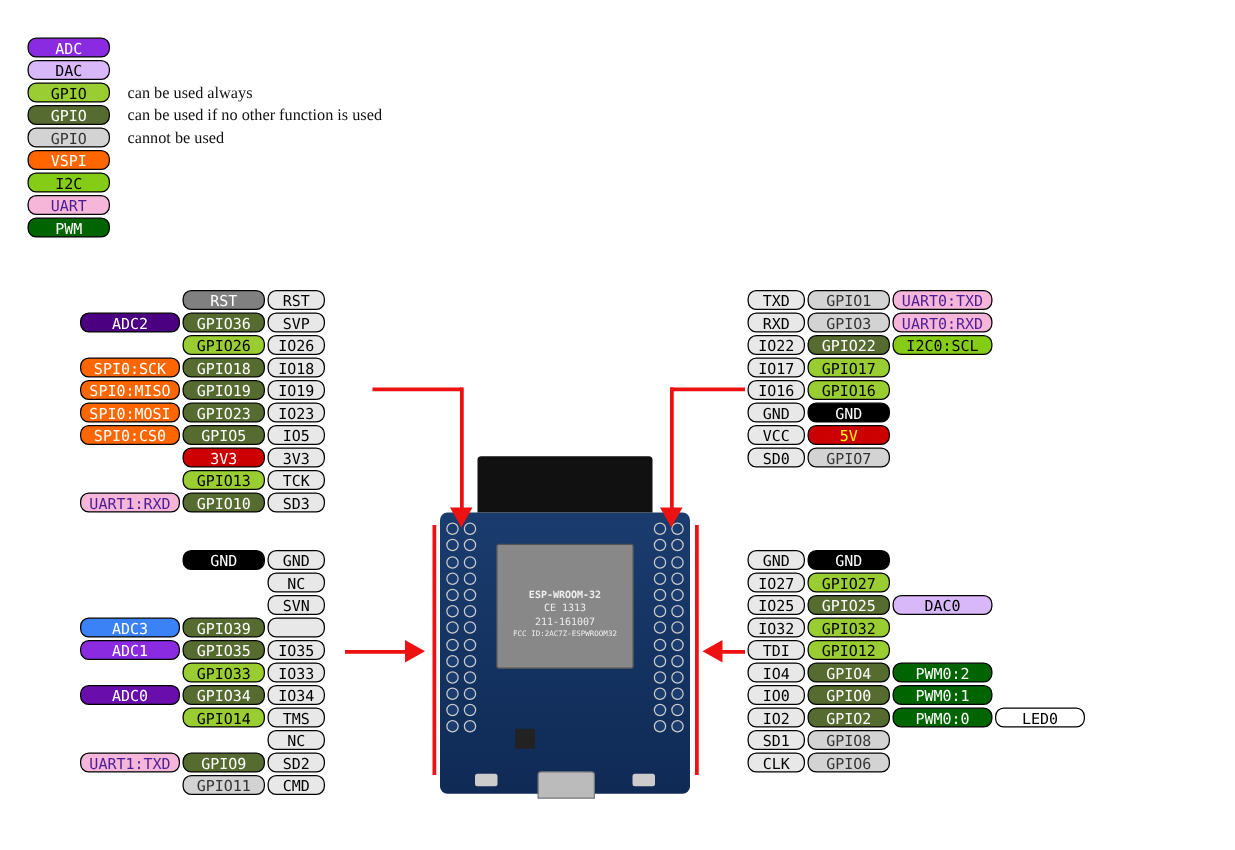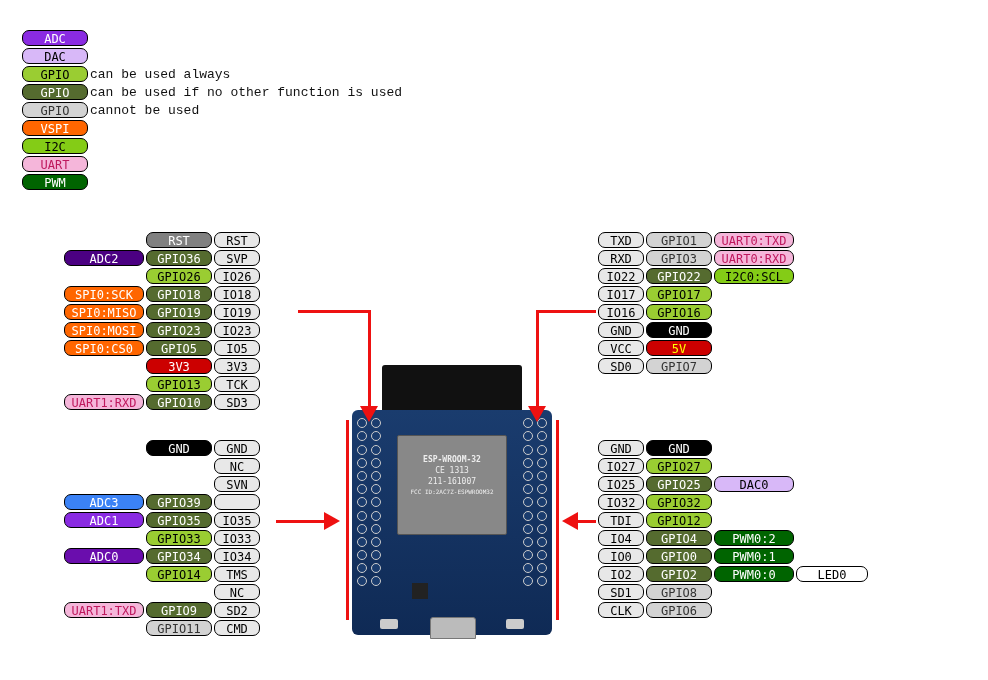--- a/index.html
+++ b/index.html
@@ -10,51 +10,51 @@
   .c-adc0{background:#6a0dad;color:#fff;}
   .c-adc1{background:#8a2be2;color:#fff;}
   .c-adc2{background:#4b0082;color:#fff;}
   .c-adc3{background:#3b82f6;color:#fff;}
   .c-dac{background:#d8b8f8;color:#000;}
   .c-gpio-g{background:#9acd32;color:#000;}
   .c-gpio-d{background:#556b2f;color:#fff;}
   .c-gpio-x{background:#d3d3d3;color:#333;}
   .c-vspi{background:#ff6600;color:#fff;}
   .c-i2c{background:#84cc16;color:#000;}
-  .c-uart{background:#f5b6da;color:#be185d;}
+  .c-uart{background:#f5b6da;color:#4c1d95;}
   .c-pwm{background:#006400;color:#fff;}
   .c-gnd{background:#000;color:#fff;}
   .c-3v3{background:#c00;color:#fff;}
   .c-5v{background:#c00;color:#ff0;}
   .c-rst{background:#808080;color:#fff;}
   .c-led{background:#fff;color:#000;}
   .c-pin{background:#e8e8e8;color:#000;}
 
   .legend{position:absolute;left:22px;top:28px;}
   .legend .row{display:flex;align-items:flex-end;height:18px;}
   .legend .tag{width:66px;}
-  .legend .note{margin-left:2px;color:#111;font-family:Liberation Mono, monospace;font-size:13px;}
+  .legend .note{margin-left:14px;color:#111;font-family:Liberation Serif, serif;font-size:13px;}
 
   .col{position:absolute;}
   .col .r{display:flex;justify-content:flex-end;height:18px;}
   .col.right-col .r{justify-content:flex-start;}
   .col .tag{margin-left:2px;}
   .col.right-col .tag{margin-left:0;margin-right:2px;}
   .pin{width:46px;}
   .gp{width:66px;}
   .aux{width:80px;}
   .aux2{width:72px;}
 
   
   .board{position:absolute;left:352px;top:410px;width:200px;height:225px;
          background:linear-gradient(180deg,#1a3c6e 0%,#0f2a55 100%);border-radius:6px;}
   .board .ant{position:absolute;top:-45px;left:30px;width:140px;height:45px;background:#111;border-radius:3px 3px 0 0;}
   .board .chip{position:absolute;top:25px;left:45px;width:110px;height:100px;
                background:#888;border:1px solid #555;border-radius:2px;color:#eee;font-size:8px;
-               text-align:center;padding-top:18px;box-sizing:border-box;line-height:1.4;}
+               text-align:center;padding-top:34px;box-sizing:border-box;line-height:1.4;}
   .board .chip .l1{font-weight:bold;}
   .board .usb{position:absolute;bottom:-4px;left:78px;width:44px;height:20px;
               background:#bbb;border:1px solid #777;border-radius:3px 3px 0 0;}
   .board .holes{position:absolute;top:5px;width:12px;}
   .board .holes.l{left:4px;} .board .holes.l2{left:18px;}
   .board .holes.r{right:4px;} .board .holes.r2{right:18px;}
   .board .h{width:8px;height:8px;border:1.5px solid #ccc;border-radius:50%;margin:3.2px auto;background:#1a3c6e;}
   .board .btn{position:absolute;bottom:6px;width:18px;height:10px;background:#ccc;border-radius:2px;}
   .board .btn.l{left:28px;} .board .btn.r{right:28px;}
   .board .smd{position:absolute;bottom:36px;left:60px;width:16px;height:16px;background:#222;}

